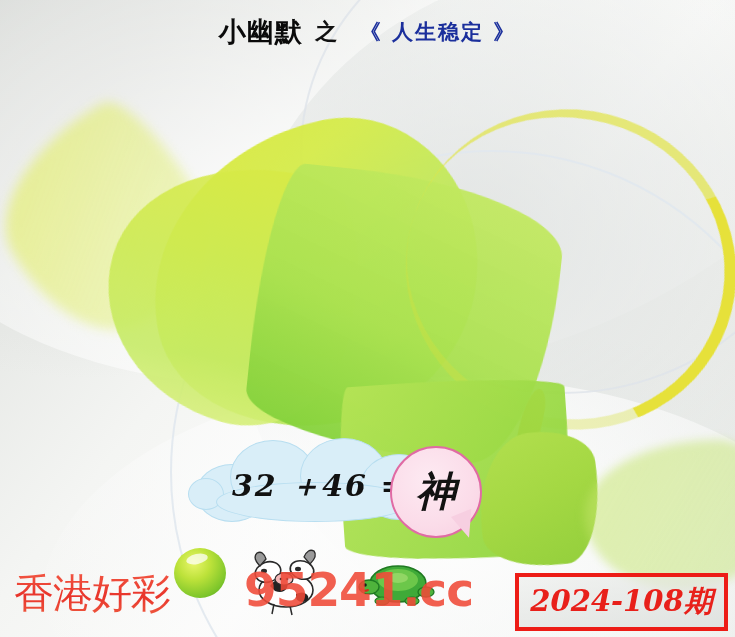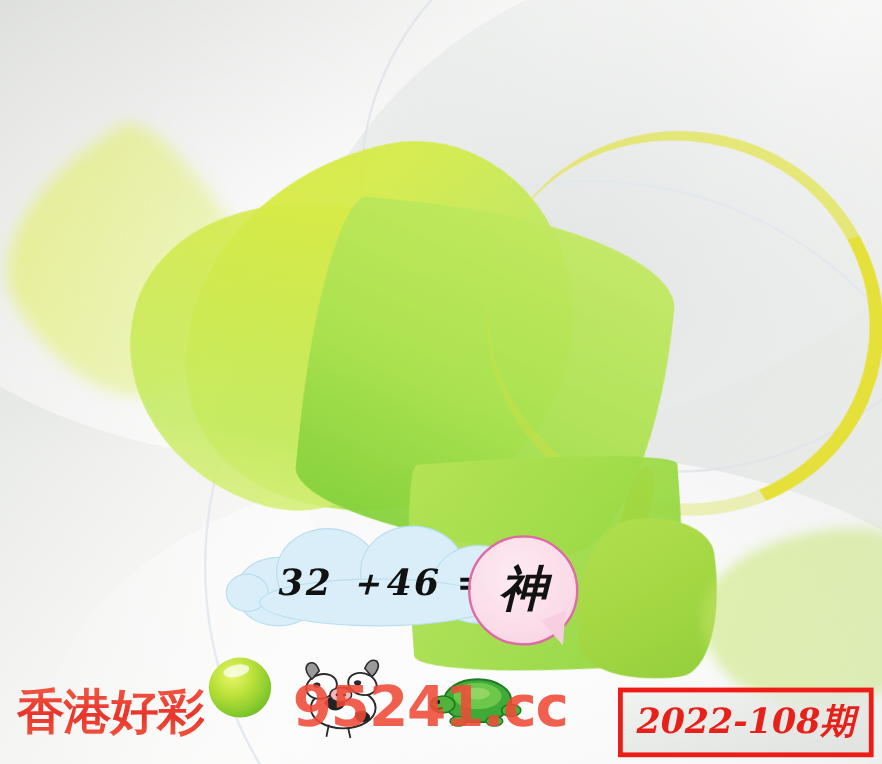--- a/index.html
+++ b/index.html
@@ -296,21 +296,21 @@
   }
   .cow { position: absolute; left: 240px; top: 546px; width: 92px; height: 70px; }
   .turtle { position: absolute; left: 356px; top: 556px; width: 80px; height: 54px; }
 
   
   .wm-left {
     position: absolute;
     left: 14px; top: 566px;
     font-family: "DejaVu Sans", sans-serif;
     font-size: 40px;
-    font-weight: bold;
+    font-weight: normal;
     letter-spacing: -1px;
     color: #ee3b2b;
     background: linear-gradient(180deg, #f4573f 0%, #e8281e 55%, #f05a3a 100%);
     -webkit-background-clip: text;
     background-clip: text;
     -webkit-text-fill-color: transparent;
     white-space: nowrap;
     opacity: 0.94;
   }
   .wm-url {
@@ -364,20 +364,25 @@
     <div class="leaf leaf-big-1"></div>
     <div class="leaf leaf-big-2"></div>
     <div class="leaf leaf-mid-1"></div>
     <div class="leaf leaf-curve"></div>
     <div class="leaf leaf-tail"></div>
     <div class="leaf leaf-stem"></div>
     <div class="leaf leaf-heart"></div>
     <div class="leaf leaf-fade-right"></div>
   </div>
 
+  <div class="header">
+    <span class="h-title">小幽默</span>
+    <span class="h-zhi">之</span>
+    <span class="h-sub">《 人生稳定 》</span>
+  </div>
 
 
 
   <div class="cloud">
     <div class="puff p1"></div>
     <div class="puff p2"></div>
     <div class="puff p3"></div>
     <div class="puff p4"></div>
     <div class="puff p6"></div>
     <div class="puff p5"></div>
@@ -423,16 +428,16 @@
       <ellipse cx="70" cy="36" rx="8" ry="5" fill="#4fb33c" stroke="#1f7a22" stroke-width="1.3"></ellipse>
       <ellipse cx="26" cy="45" rx="7" ry="4" fill="#4fb33c" stroke="#1f7a22" stroke-width="1.2"></ellipse>
       <ellipse cx="56" cy="45" rx="7" ry="4" fill="#4fb33c" stroke="#1f7a22" stroke-width="1.2"></ellipse>
     </svg>
   </div>
 
   <div class="wm-left">香港好彩</div>
   <div class="wm-url">95241.cc</div>
 
   <div class="issue-box">
-    <span class="issue-text">2022-108期</span>
+    <span class="issue-text">2024-108期</span>
   </div>
 
 </div>
 
 </body></html>

